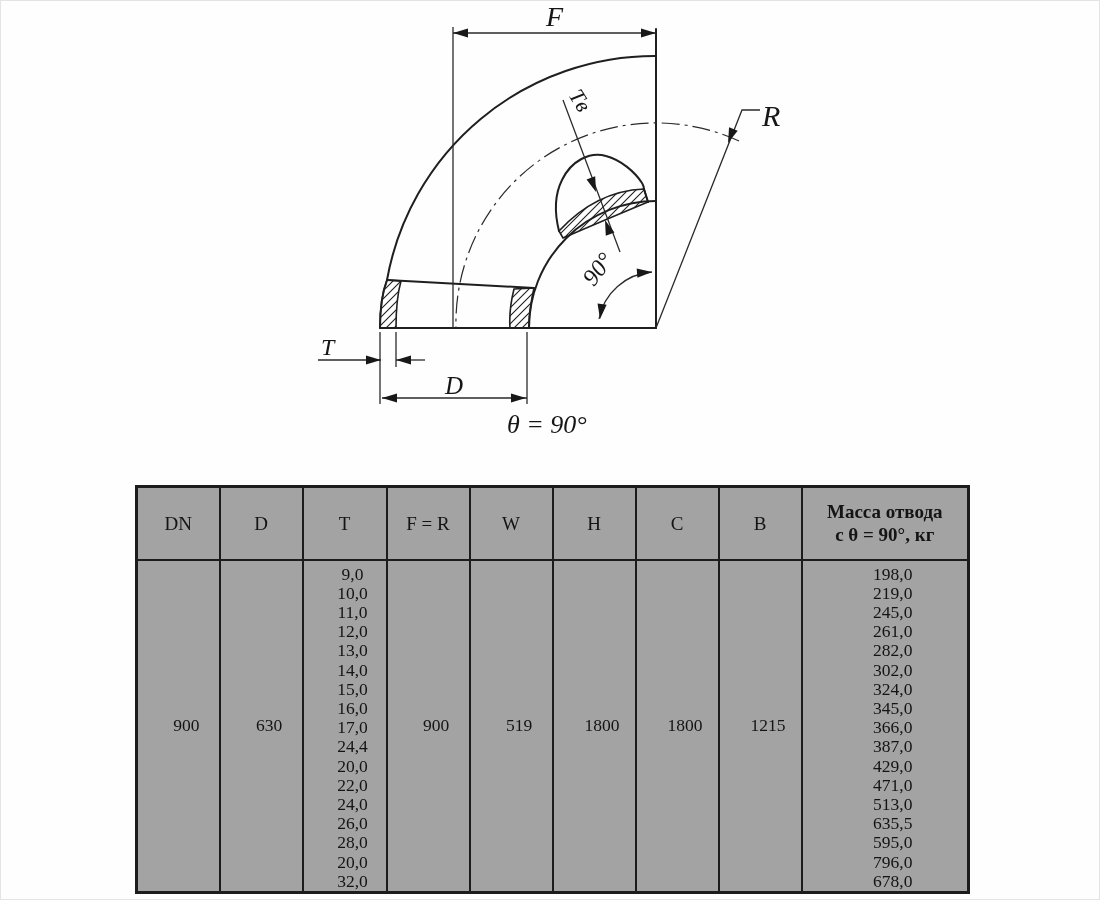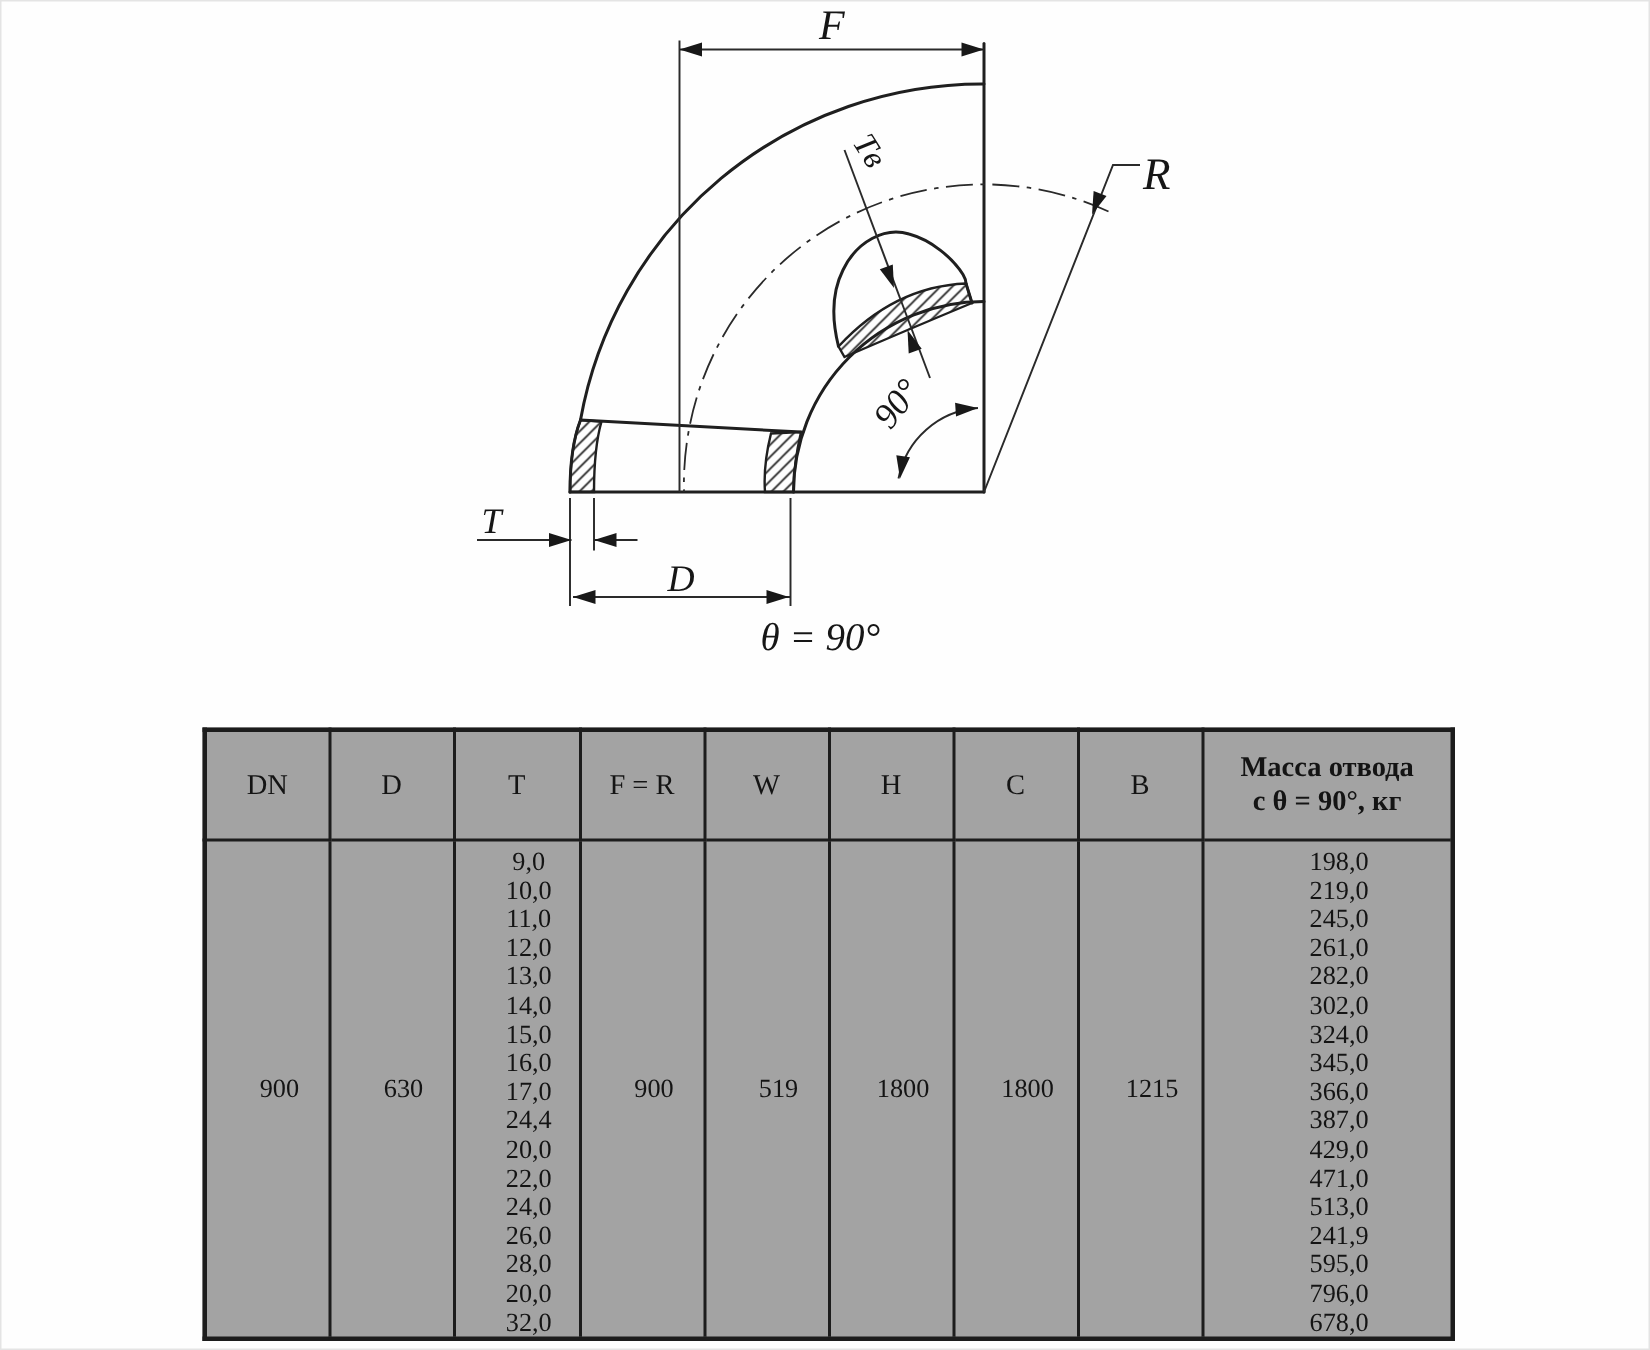--- a/index.html
+++ b/index.html
@@ -161,21 +161,21 @@
             <div>261,0</div>
             <div>282,0</div>
             <div>302,0</div>
             <div>324,0</div>
             <div>345,0</div>
             <div>366,0</div>
             <div>387,0</div>
             <div>429,0</div>
             <div>471,0</div>
             <div>513,0</div>
-            <div>241,9</div>
+            <div>635,5</div>
             <div>595,0</div>
             <div>796,0</div>
             <div>678,0</div>
           </td>
       </tr>
     </tbody>
   </table>
 </div>
 
 </body></html>

